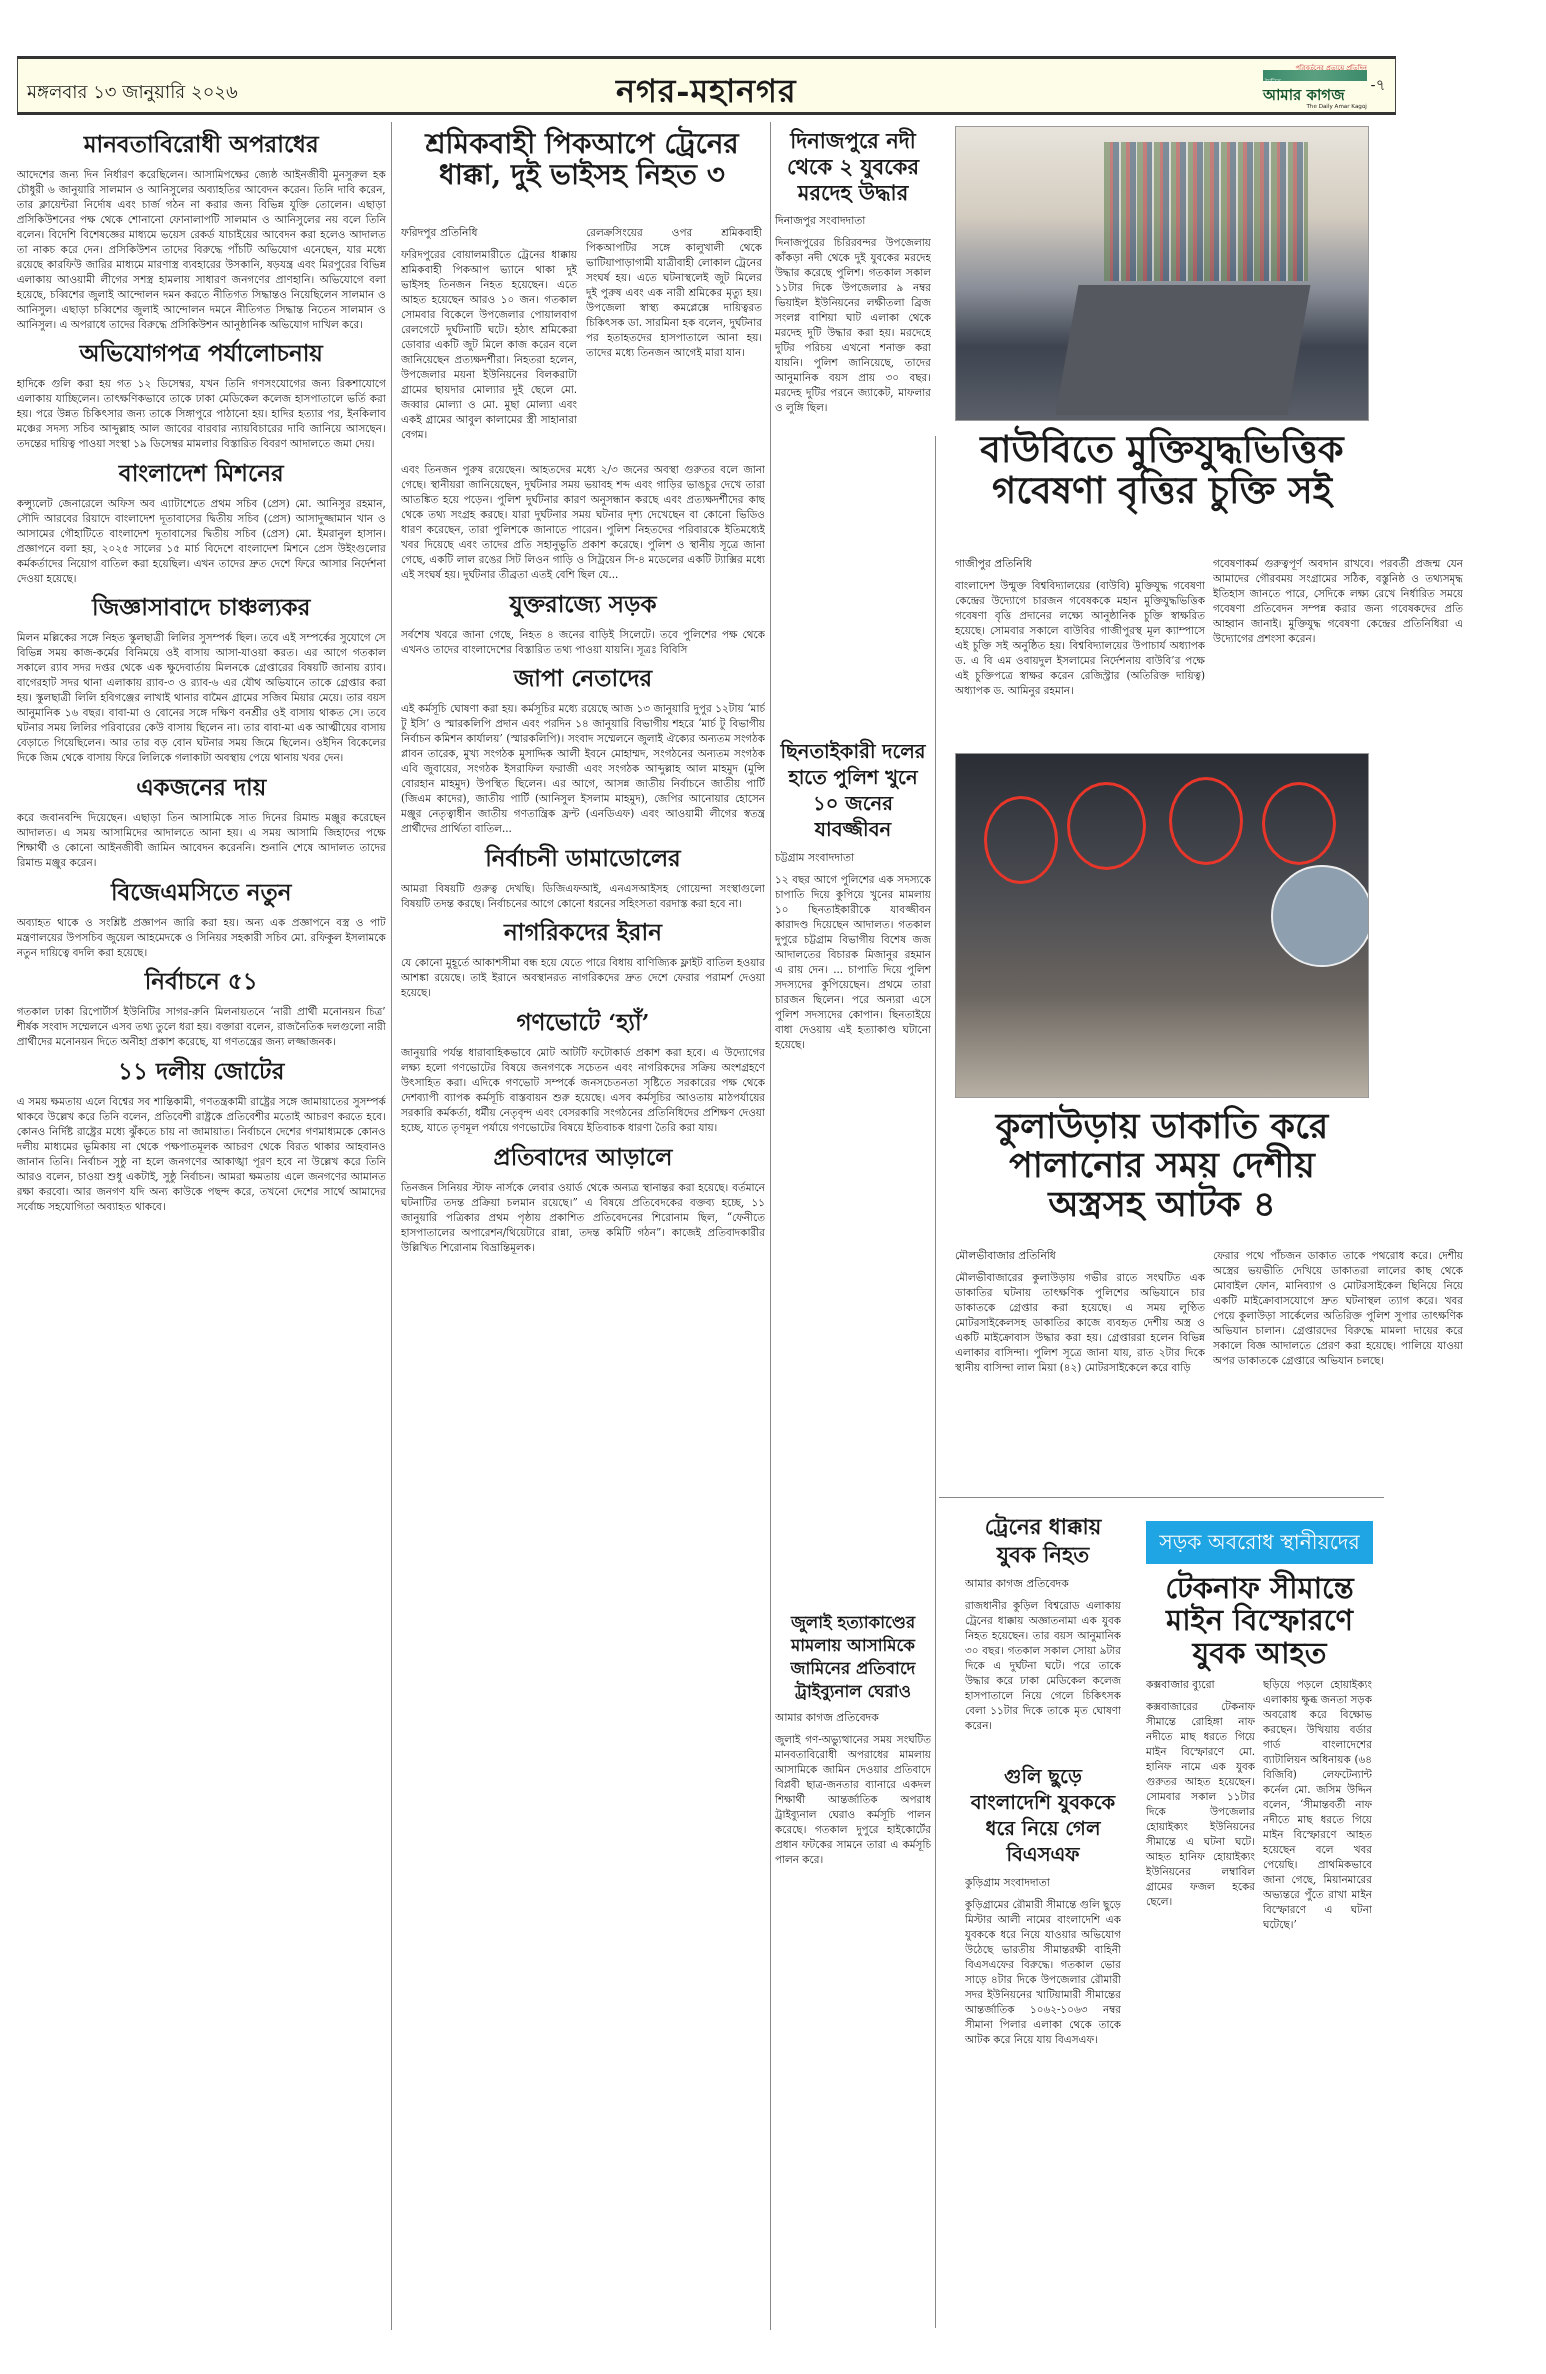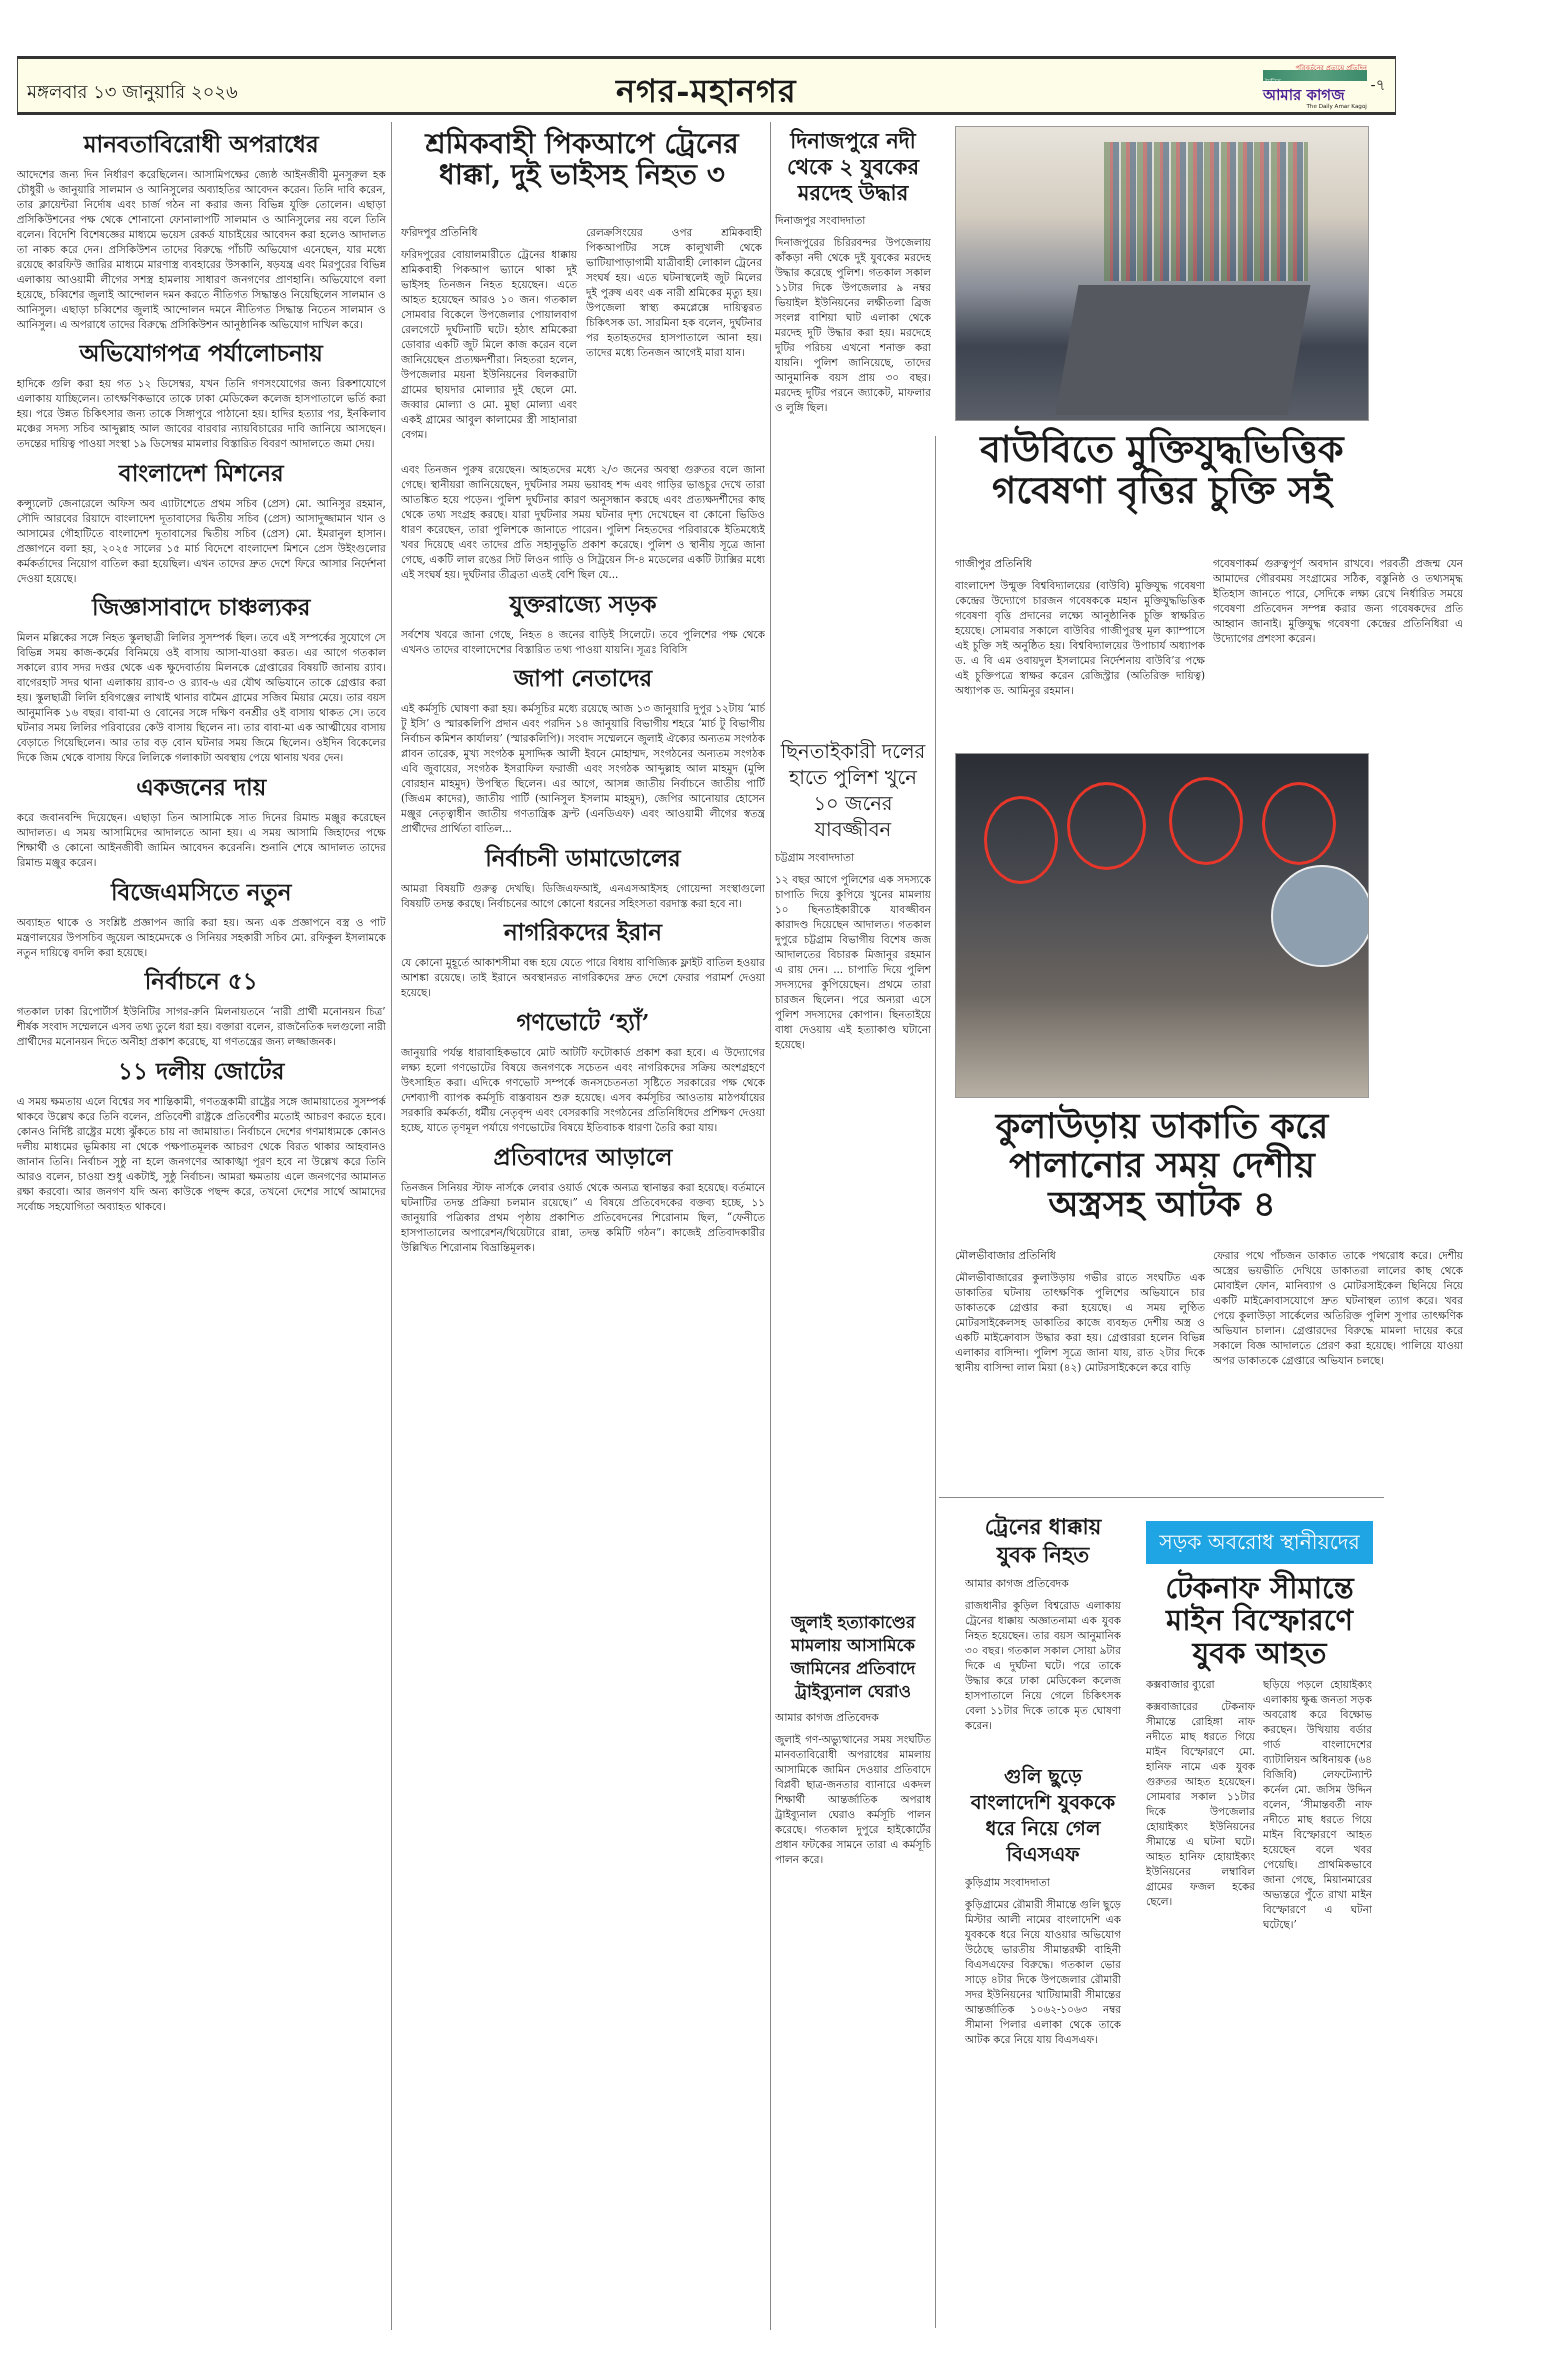--- a/index.html
+++ b/index.html
@@ -10,21 +10,21 @@
     background: #fefde8; border-top: 3.7px solid #333; border-bottom: 3.7px solid #333;
     border-left: 0.9px solid #444; border-right: 0.9px solid #444; }
   .mh-date { position: absolute; left: 9.3px; top: 18.6px; font-size: 18px; font-family: "DejaVu Serif", serif; }
   .mh-section { position: absolute; left: 0; right: 0; top: 7.4px; text-align: center;
     font-size: 32px; font-weight: bold; font-family: "DejaVu Serif", serif; letter-spacing: 0.9px; }
   .mh-logo { position: absolute; right: 9.3px; top: 3.7px; display: flex; align-items: center; gap: 3.7px; }
   .logo-box { width: 104px; height: 46px; position: relative; }
   .logo-top { position: absolute; right: 0; top: 0; font-size: 6.5px; color: #c4282d; }
   .logo-strip { position: absolute; left: 0; right: 0; top: 7.4px; height: 11px; background: linear-gradient(90deg,#3a8a6a,#5aa080,#3a8a6a); }
   .logo-strip span { font-size: 6.5px; color: #fff; padding-left: 1.9px; }
-  .logo-main { position: absolute; left: 0; top: 20.4px; font-size: 15px; font-weight: bold; color: #4c1d95; white-space: nowrap; }
+  .logo-main { position: absolute; left: 0; top: 20.4px; font-size: 15px; font-weight: bold; color: #14532d; white-space: nowrap; }
   .logo-sub { position: absolute; right: 0; bottom: 0; font-size: 5.6px; }
   .page-no { font-size: 15px; font-family: "DejaVu Serif", serif; }
 
   .col { position: absolute; font-size: 10.4px; line-height: 15px; text-align: justify; font-family: "DejaVu Serif", serif; overflow: hidden; }
   .col p { margin-bottom: 0; margin-top: 7px; }
   .sub-h { text-align: center; font-size: 23px; line-height: 32px; font-family: "DejaVu Serif", serif; margin: 5.6px 0 1.9px 0; }
   .big-h { position: absolute; text-align: center; font-weight: bold; font-family: "DejaVu Serif", serif; line-height: 1.12; }
   .byline { font-size: 10.7px; }
   .photo { position: absolute; overflow: hidden; border: 0.9px solid #999; }
   .vrule { position: absolute; width: 0.9px; background: #888; }
@@ -111,21 +111,21 @@
   <p>তিনজন সিনিয়র স্টাফ নার্সকে লেবার ওয়ার্ড থেকে অন্যত্র স্থানান্তর করা হয়েছে। বর্তমানে ঘটনাটির তদন্ত প্রক্রিয়া চলমান রয়েছে।” এ বিষয়ে প্রতিবেদকের বক্তব্য হচ্ছে, ১১ জানুয়ারি পত্রিকার প্রথম পৃষ্ঠায় প্রকাশিত প্রতিবেদনের শিরোনাম ছিল, “ফেনীতে হাসপাতালের অপারেশন/থিয়েটারে রান্না, তদন্ত কমিটি গঠন”। কাজেই প্রতিবাদকারীর উল্লিখিত শিরোনাম বিভ্রান্তিমূলক।</p>
 </section>
 <div class="vrule" style="left:770px; top:122px; height:2208px;"></div>
 
 <section class="col" style="left:775px; top:122px; width:156px; height:612px;">
   <h2 class="sub-h" style="font-size:21px; line-height:26px; font-weight:bold;">দিনাজপুরে নদী থেকে ২ যুবকের মরদেহ উদ্ধার</h2>
   <p class="byline">দিনাজপুর সংবাদদাতা</p>
   <p>দিনাজপুরের চিরিরবন্দর উপজেলায় কাঁকড়া নদী থেকে দুই যুবকের মরদেহ উদ্ধার করেছে পুলিশ। গতকাল সকাল ১১টার দিকে উপজেলার ৯ নম্বর ভিয়াইল ইউনিয়নের লক্ষীতলা ব্রিজ সংলগ্ন বাশিয়া ঘাট এলাকা থেকে মরদেহ দুটি উদ্ধার করা হয়। মরদেহে দুটির পরিচয় এখনো শনাক্ত করা যায়নি। পুলিশ জানিয়েছে, তাদের আনুমানিক বয়স প্রায় ৩০ বছর। মরদেহ দুটির পরনে জ্যাকেট, মাফলার ও লুঙ্গি ছিল।</p>
 </section>
 <section class="col" style="left:775px; top:733px; width:156px; height:742px;">
-  <h2 class="sub-h" style="font-size:19.5px; line-height:26px; font-weight:normal;">ছিনতাইকারী দলের হাতে পুলিশ খুনে ১০ জনের যাবজ্জীবন</h2>
+  <h2 class="sub-h" style="font-size:19.5px; line-height:26px; font-weight:bold;">ছিনতাইকারী দলের হাতে পুলিশ খুনে ১০ জনের যাবজ্জীবন</h2>
   <p class="byline">চট্টগ্রাম সংবাদদাতা</p>
   <p>১২ বছর আগে পুলিশের এক সদস্যকে চাপাতি দিয়ে কুপিয়ে খুনের মামলায় ১০ ছিনতাইকারীকে যাবজ্জীবন কারাদণ্ড দিয়েছেন আদালত। গতকাল দুপুরে চট্টগ্রাম বিভাগীয় বিশেষ জজ আদালতের বিচারক মিজানুর রহমান এ রায় দেন। ... চাপাতি দিয়ে পুলিশ সদস্যদের কুপিয়েছেন। প্রথমে তারা চারজন ছিলেন। পরে অন্যরা এসে পুলিশ সদস্যদের কোপান। ছিনতাইয়ে বাধা দেওয়ায় এই হত্যাকাণ্ড ঘটানো হয়েছে।</p>
 </section>
 <section class="col" style="left:775px; top:1605px; width:156px; height:724px;">
   <h2 class="sub-h" style="font-size:16.7px; line-height:23px; font-weight:bold;">জুলাই হত্যাকাণ্ডের মামলায় আসামিকে জামিনের প্রতিবাদে ট্রাইব্যুনাল ঘেরাও</h2>
   <p class="byline">আমার কাগজ প্রতিবেদক</p>
   <p>জুলাই গণ-অভ্যুত্থানের সময় সংঘটিত মানবতাবিরোধী অপরাধের মামলায় আসামিকে জামিন দেওয়ার প্রতিবাদে বিপ্লবী ছাত্র-জনতার ব্যানারে একদল শিক্ষার্থী আন্তর্জাতিক অপরাধ ট্রাইব্যুনাল ঘেরাও কর্মসূচি পালন করেছে। গতকাল দুপুরে হাইকোর্টের প্রধান ফটকের সামনে তারা এ কর্মসূচি পালন করে।</p>
 </section>
 <div class="vrule" style="left:935px; top:436px; height:1892px;"></div>
 

